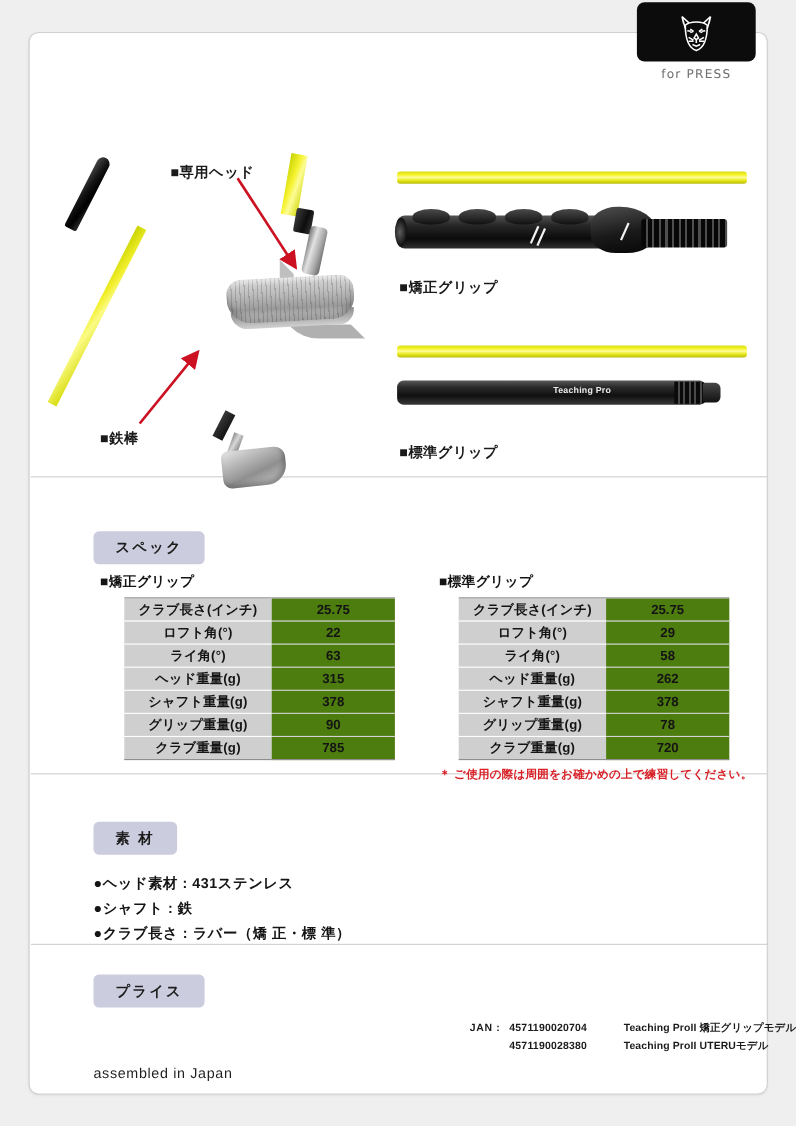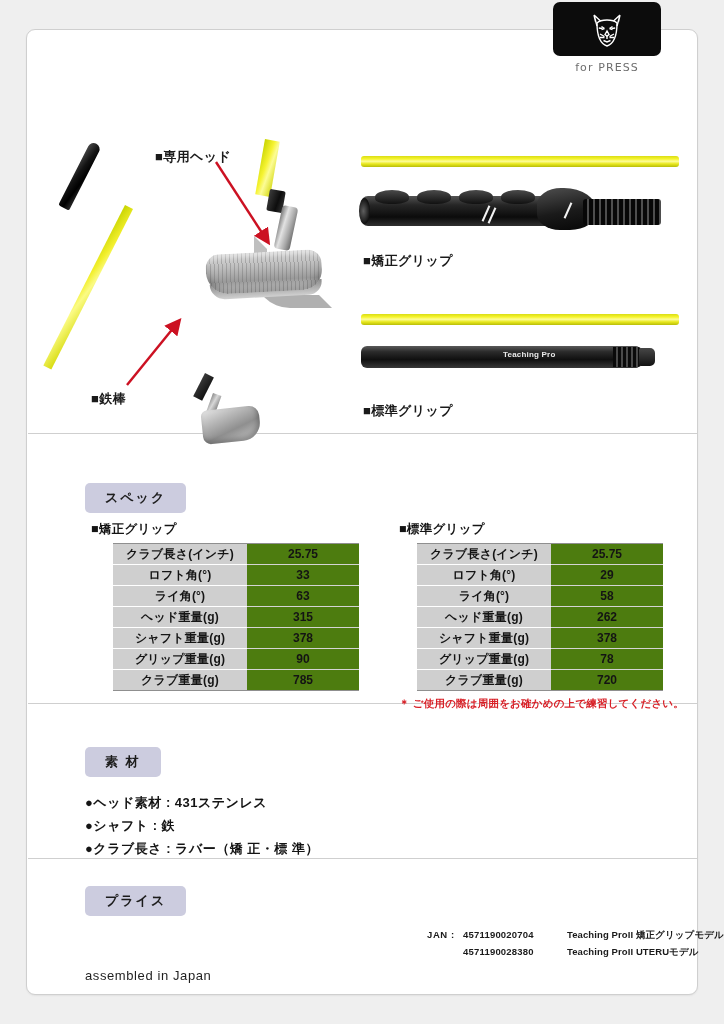--- a/index.html
+++ b/index.html
@@ -25,21 +25,21 @@
     background: #ffffff;
     border: 1px solid #cfcfcf;
     border-radius: 9px;
     box-sizing: border-box;
     box-shadow: 0 1px 2px rgba(0,0,0,0.06);
   }
 
   
   #press-badge {
     position: absolute;
-    left: 553px;
+    left: 579px;
     top: 2px;
     width: 108px;
     height: 54px;
     z-index: 40;
   }
   #press-logo {
     width: 108px;
     height: 54px;
     background: #0c0c0c;
     border-radius: 7px;
@@ -476,21 +476,21 @@
     <div class="table-heading" id="heading-standard">■標準グリップ</div>
 
     <table class="spec-table" id="table-corrective">
       <tbody>
           <tr>
             <td class="spec-label">クラブ長さ(インチ)</td>
             <td class="spec-value">25.75</td>
           </tr>
           <tr>
             <td class="spec-label">ロフト角(°)</td>
-            <td class="spec-value">33</td>
+            <td class="spec-value">22</td>
           </tr>
           <tr>
             <td class="spec-label">ライ角(°)</td>
             <td class="spec-value">63</td>
           </tr>
           <tr>
             <td class="spec-label">ヘッド重量(g)</td>
             <td class="spec-value">315</td>
           </tr>
           <tr>

